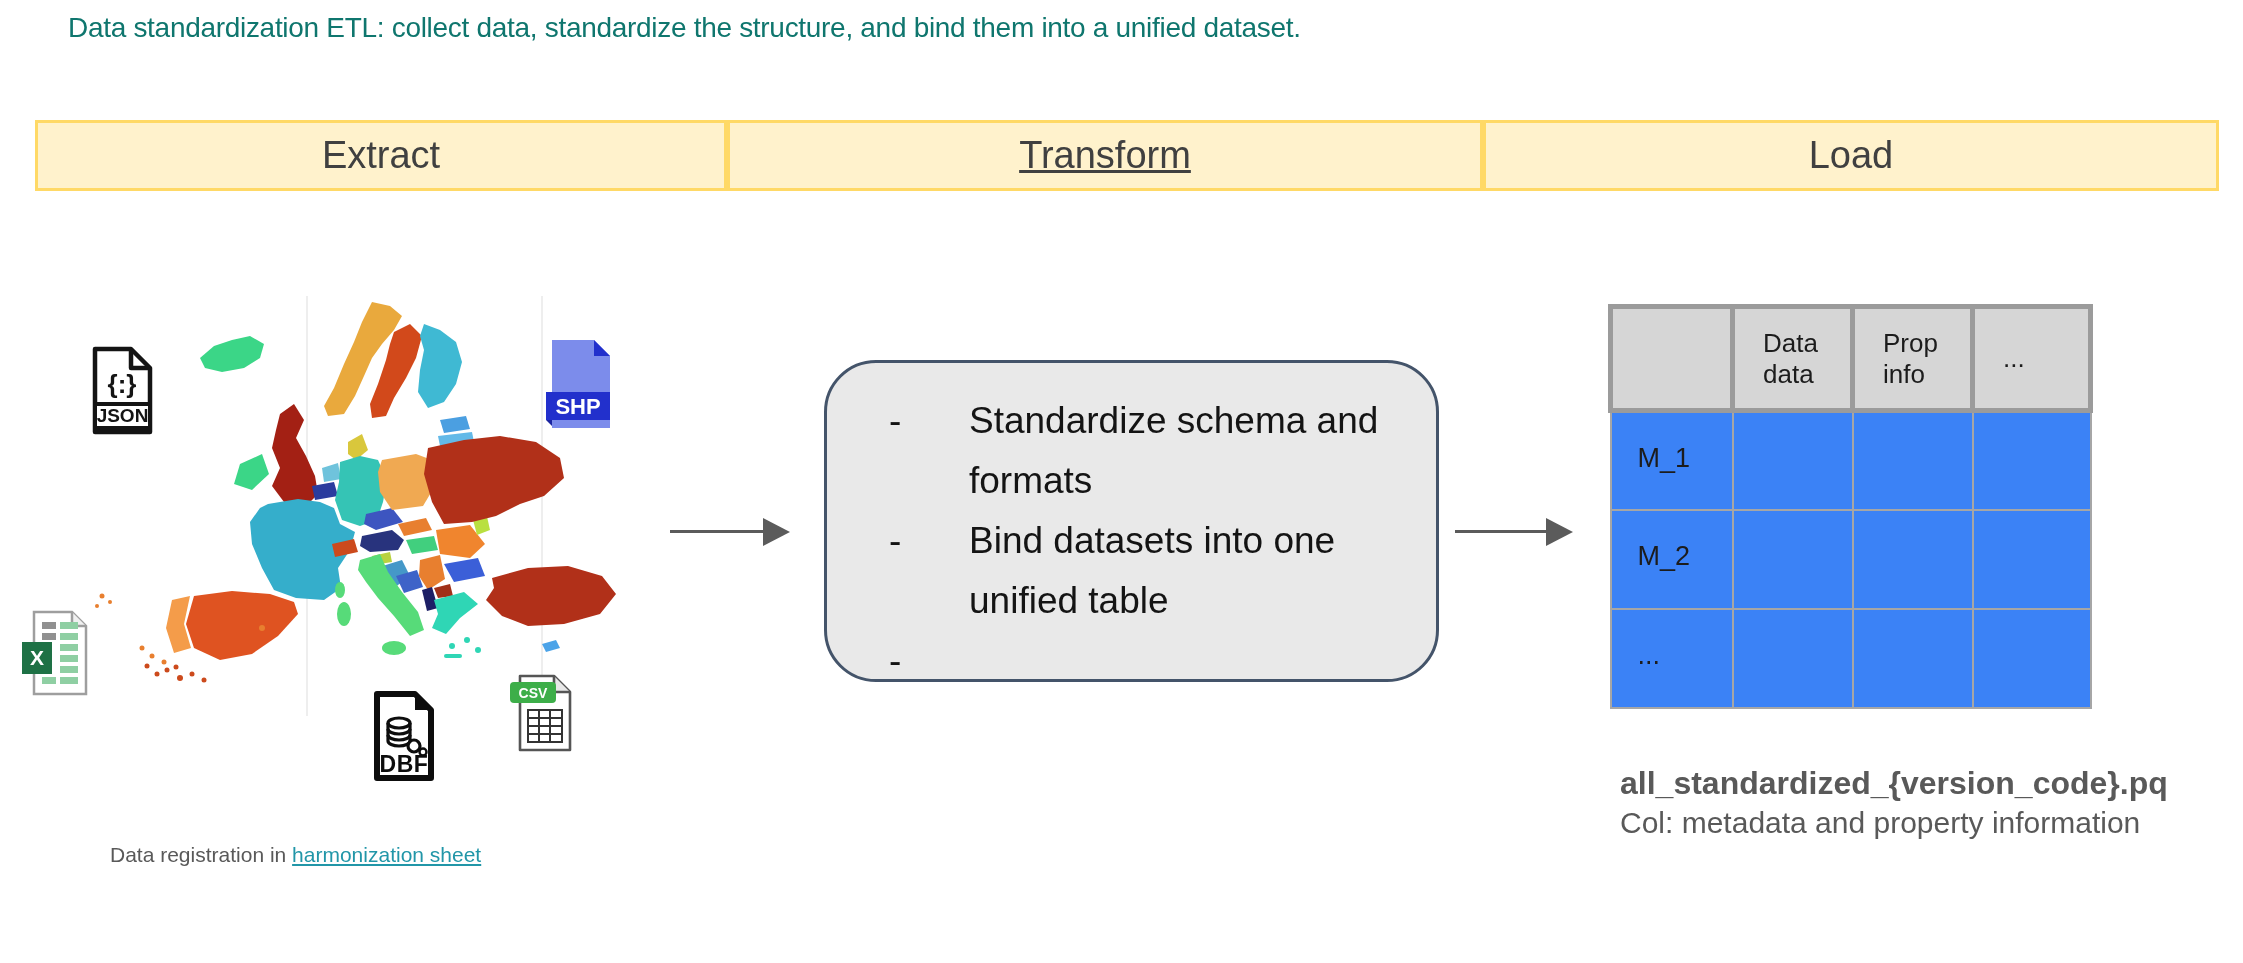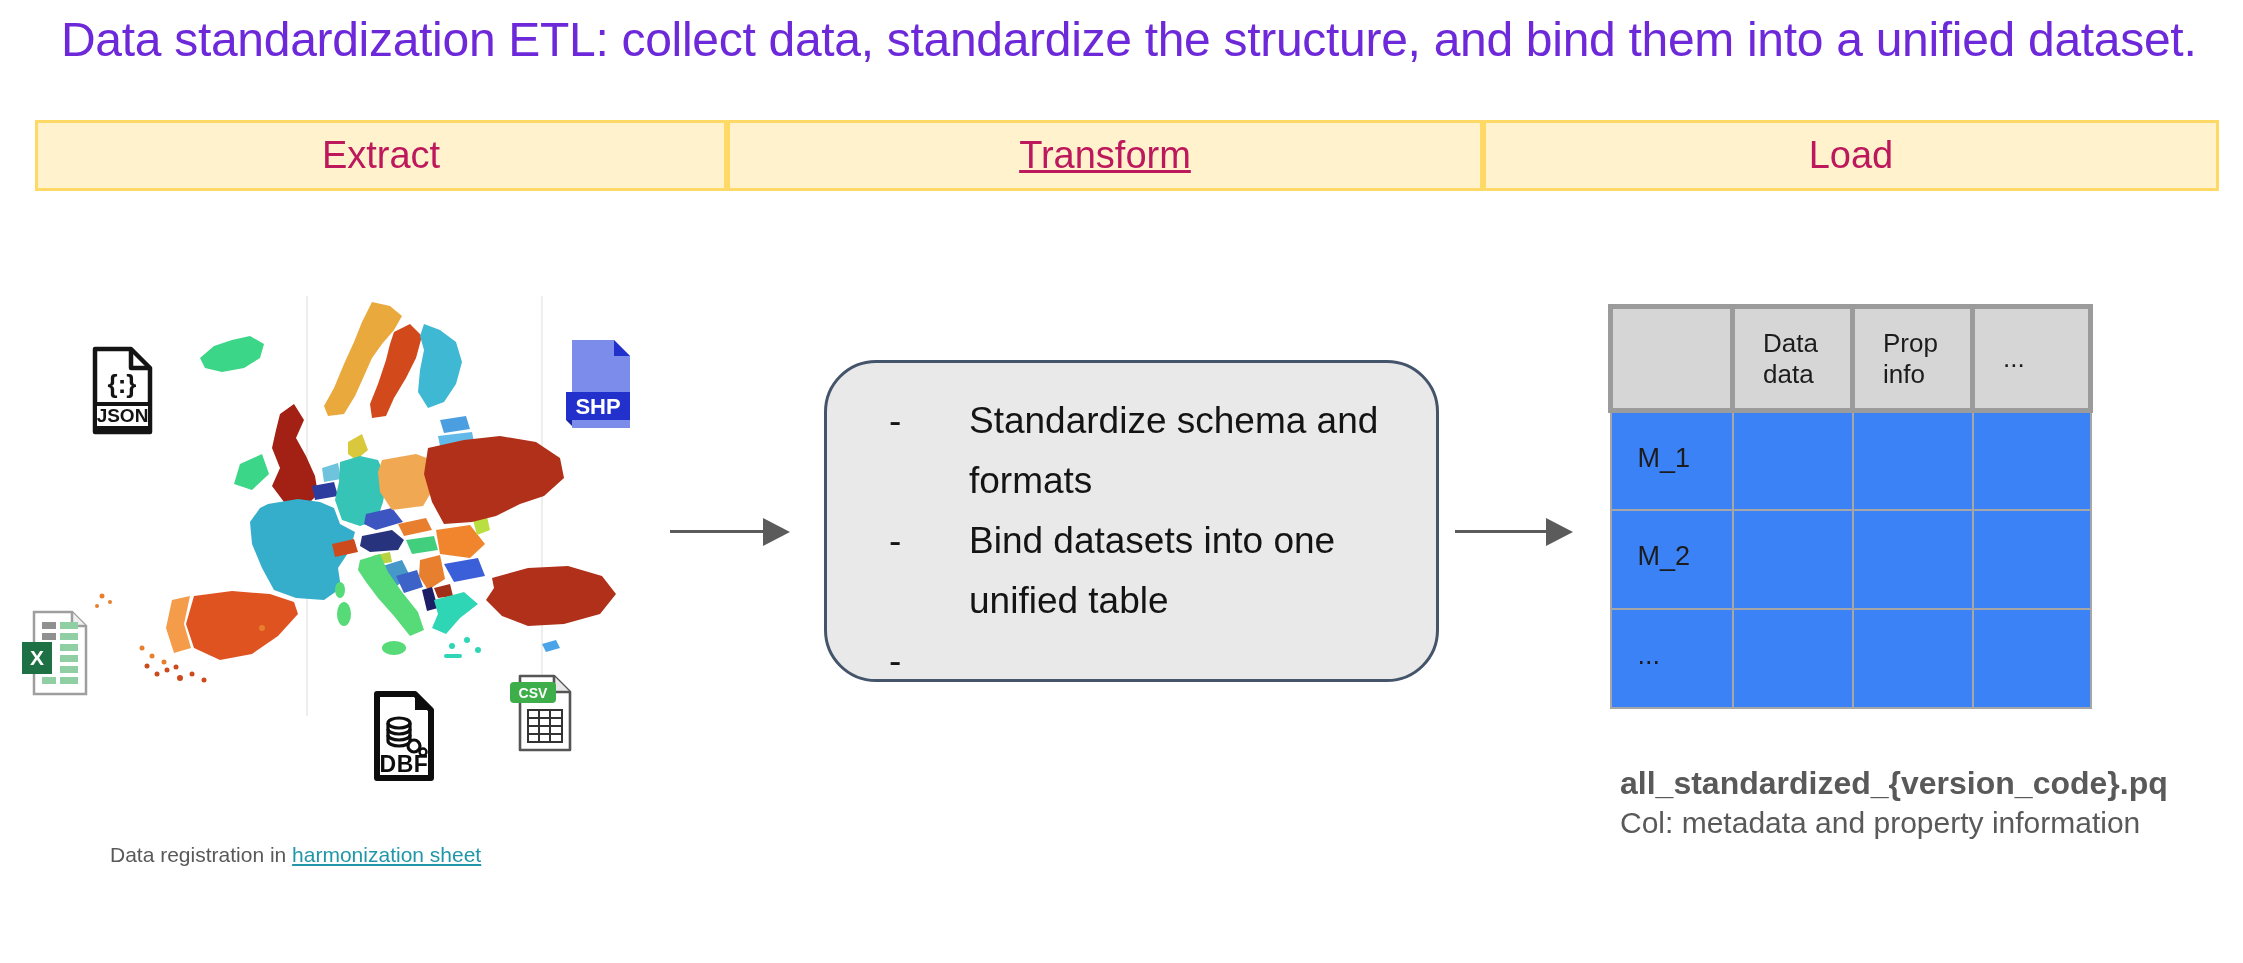--- a/index.html
+++ b/index.html
@@ -1,24 +1,24 @@
 <!DOCTYPE html>
 <html style="--header_fill: #FFF2CC; --header_border: #FFD966; --box_fill: #E9E9E9; --box_border: #44546A; --link: #2196A8; --muted: #595959; --arrow: #5B5B5B; --table_header_fill: #D6D6D6; --table_border: #A6A6A6;"><head>
 <meta charset="utf-8">
 <style>
   html,body{margin:0;padding:0;background:#fff;}
   body{font-family:"Liberation Sans", sans-serif;}
   #page{position:relative;width:2243px;height:963px;background:#fff;overflow:hidden;}
 
-  .title{position:absolute;left:61px;top:12px;font-size:48px;color:#6d28d9;white-space:nowrap;letter-spacing:-0.3px;}
+  .title{position:absolute;left:68px;top:12px;font-size:28px;color:#0f766e;white-space:nowrap;letter-spacing:-0.3px;}
 
   .etl-bar{position:absolute;left:35px;top:120px;width:2184px;height:71px;display:flex;}
   .etl-stage{box-sizing:border-box;height:71px;background:var(--header_fill,#FFF2CC);
     border:3px solid var(--header_border,#FFD966);display:flex;align-items:center;justify-content:center;
-    font-size:38px;color:#be185d;}
+    font-size:38px;color:#404040;}
   .etl-stage.extract{width:692px;}
   .etl-stage.transform{width:756px;text-decoration:underline;}
   .etl-stage.load{width:736px;}
 
   .map-wrap{position:absolute;left:72px;top:296px;width:560px;height:420px;}
 
   .file-icon{position:absolute;}
 
   .arrow{position:absolute;height:30px;}
   .arrow .shaft{position:absolute;left:0;top:13px;height:3px;background:var(--arrow,#5B5B5B);}
@@ -137,21 +137,21 @@
   <div class="file-icon" style="left:88px;top:346px;">
     <svg width="70" height="90" viewBox="0 0 70 90">
       <path d="M7,3 H43 L62,22 V86 H7 Z" fill="#ffffff" stroke="#141414" stroke-width="4.5" stroke-linejoin="round"></path>
       <path d="M43,3 V22 H62" fill="none" stroke="#141414" stroke-width="4.5" stroke-linejoin="round"></path>
       <text x="34" y="47" font-size="26" font-weight="bold" fill="#141414" text-anchor="middle">{:}</text>
       <rect x="7" y="58" width="55" height="24" fill="#ffffff" stroke="#141414" stroke-width="4"></rect>
       <text x="34.5" y="76" font-size="19" font-weight="bold" fill="#141414" text-anchor="middle">JSON</text>
     </svg>
   </div>
 
-  <div class="file-icon" style="left:542px;top:338px;margin-left:20px;">
+  <div class="file-icon" style="left:542px;top:338px;">
     <svg width="72" height="95" viewBox="0 0 72 95">
       <polygon points="10,2 52,2 68,18 68,90 10,90" fill="#7C8CEB"></polygon>
       <polygon points="52,2 68,18 52,18" fill="#2230CC"></polygon>
       <polygon points="4,82 10,88 10,82" fill="#1a24a0"></polygon>
       <rect x="4" y="54" width="64" height="28" fill="#2230CC"></rect>
       <text x="36" y="76" font-size="22" font-weight="bold" fill="#ffffff" text-anchor="middle">SHP</text>
     </svg>
   </div>
 
   <div class="file-icon" style="left:22px;top:610px;">

